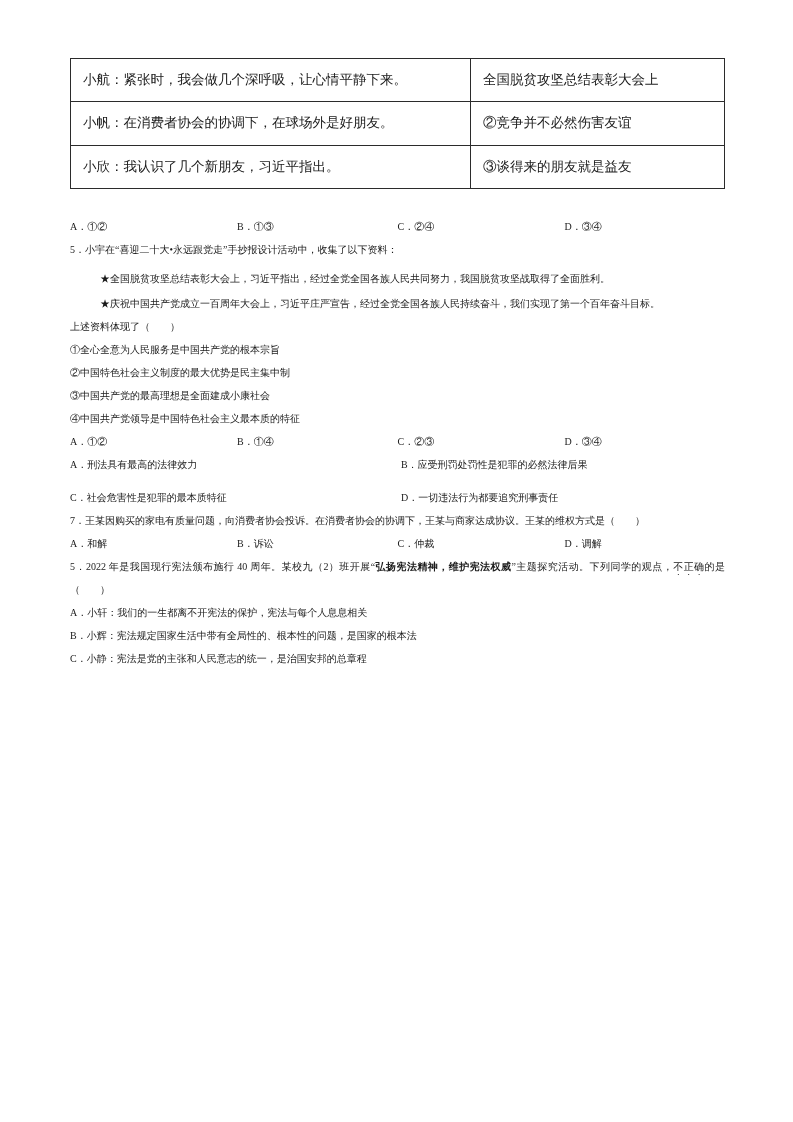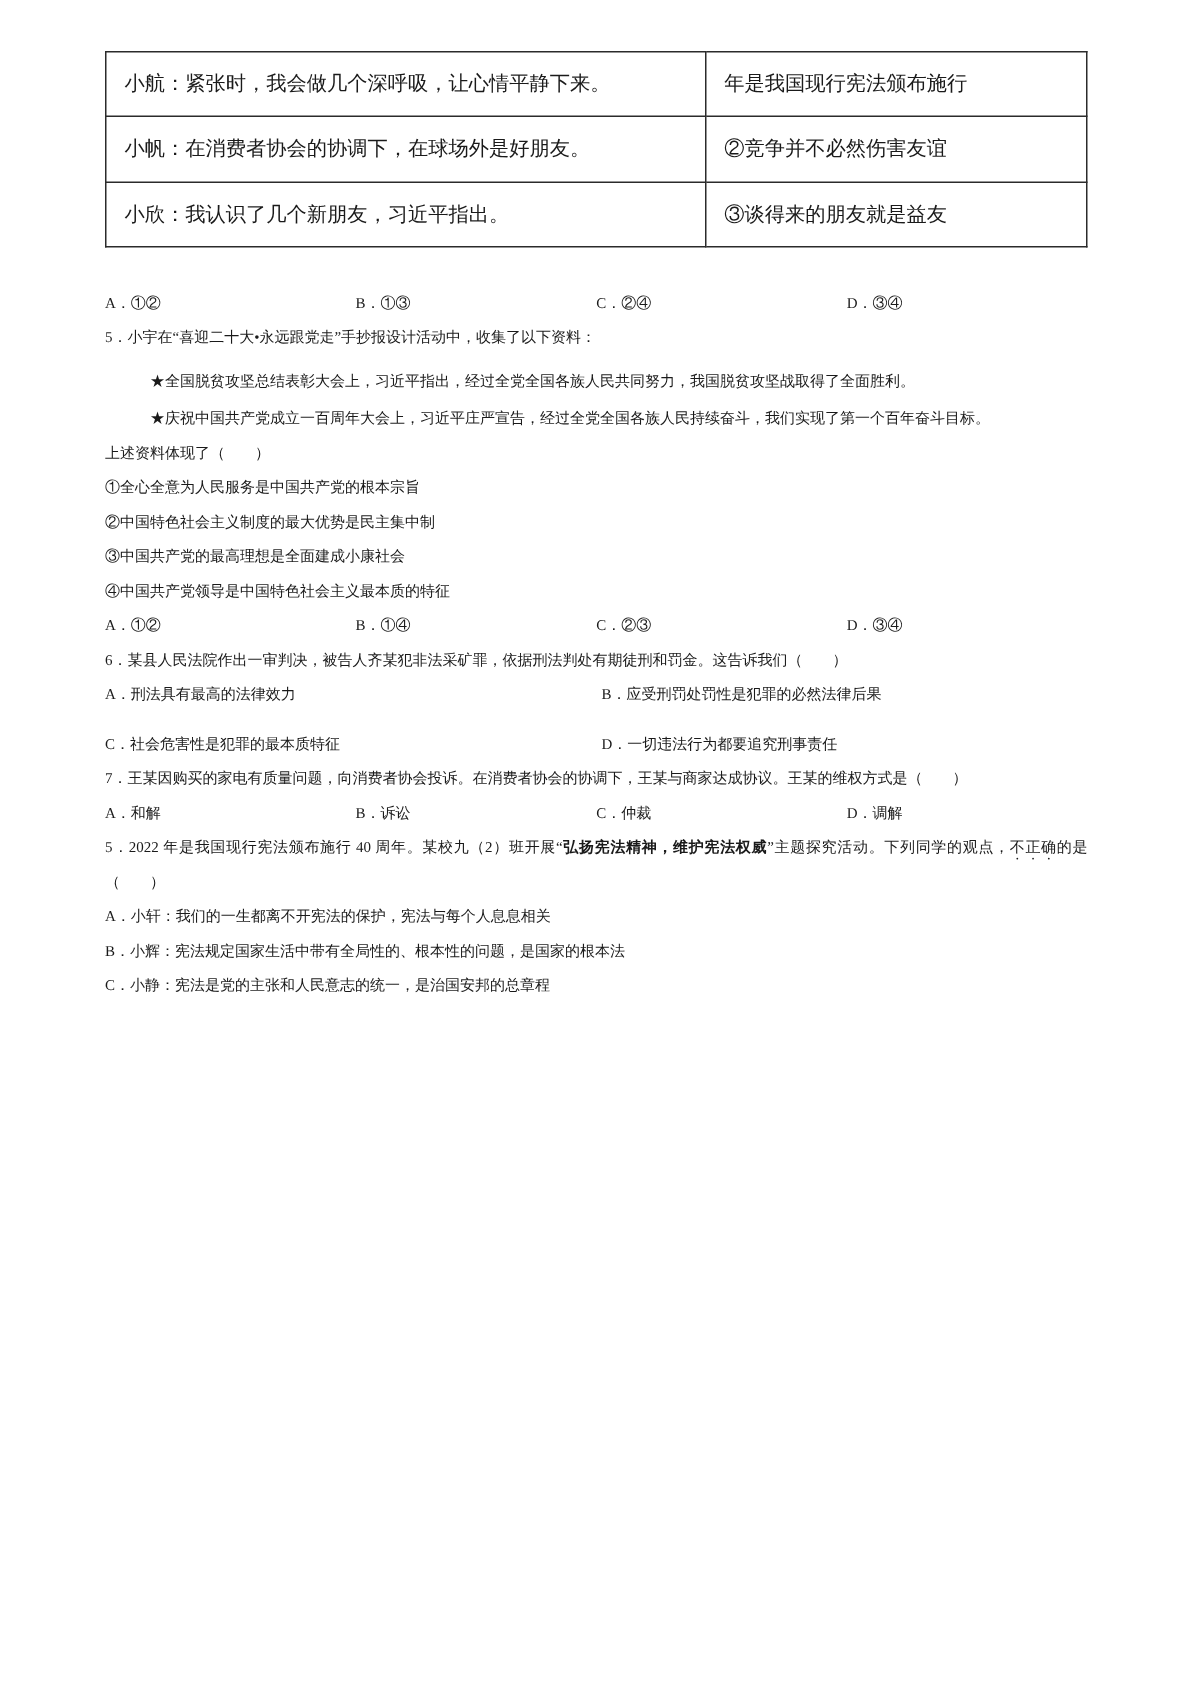--- a/index.html
+++ b/index.html
@@ -5,21 +5,21 @@
   html,body{margin:0;padding:0;background:#ffffff;}
   body{
     width:793px;height:1122px;
     font-family:"Liberation Serif","DejaVu Serif",serif;
     color:#1a1a1a;
     -webkit-font-smoothing:antialiased;
   }
   .page{
     box-sizing:border-box;
     width:793px;height:1075px;
-    padding:34px 68px 20px 70px;
+    padding:58px 68px 20px 70px;
     overflow:hidden;
   }
   .content{width:100%;}
   p,.line{
     margin:0;
     font-size:10px;
     line-height:2.3;
     text-align:justify;
   }
   
@@ -72,21 +72,21 @@
 </head>
 <body>
 
 <div class="page">
   <div class="content">
 
     <table class="match">
       <tbody>
         <tr>
           <td class="col-left">小航：紧张时，我会做几个深呼吸，让心情平静下来。</td>
-          <td class="col-right">年是我国现行宪法颁布施行</td>
+          <td class="col-right">全国脱贫攻坚总结表彰大会上</td>
         </tr>
         <tr>
           <td class="col-left">小帆：在消费者协会的协调下，在球场外是好朋友。</td>
           <td class="col-right">②竞争并不必然伤害友谊</td>
         </tr>
         <tr>
           <td class="col-left">小欣：我认识了几个新朋友，习近平指出。</td>
           <td class="col-right">③谈得来的朋友就是益友</td>
         </tr>
       </tbody>
@@ -109,21 +109,20 @@
     <p>②中国特色社会主义制度的最大优势是民主集中制</p>
     <p>③中国共产党的最高理想是全面建成小康社会</p>
     <p>④中国共产党领导是中国特色社会主义最本质的特征</p>
     <div class="opts4">
       <span class="line">A．①②</span>
       <span class="line">B．①④</span>
       <span class="line">C．②③</span>
       <span class="line">D．③④</span>
     </div>
 
-    <p>6．某县人民法院作出一审判决，被告人齐某犯非法采矿罪，依据刑法判处有期徒刑和罚金。这告诉我们（　　）</p>
     <div class="opts2">
       <span class="line">A．刑法具有最高的法律效力</span>
       <span class="line">B．应受刑罚处罚性是犯罪的必然法律后果</span>
       <span class="line">C．社会危害性是犯罪的最本质特征</span>
       <span class="line">D．一切违法行为都要追究刑事责任</span>
     </div>
 
     <p>7．王某因购买的家电有质量问题，向消费者协会投诉。在消费者协会的协调下，王某与商家达成协议。王某的维权方式是（　　）</p>
     <div class="opts4">
       <span class="line">A．和解</span>

